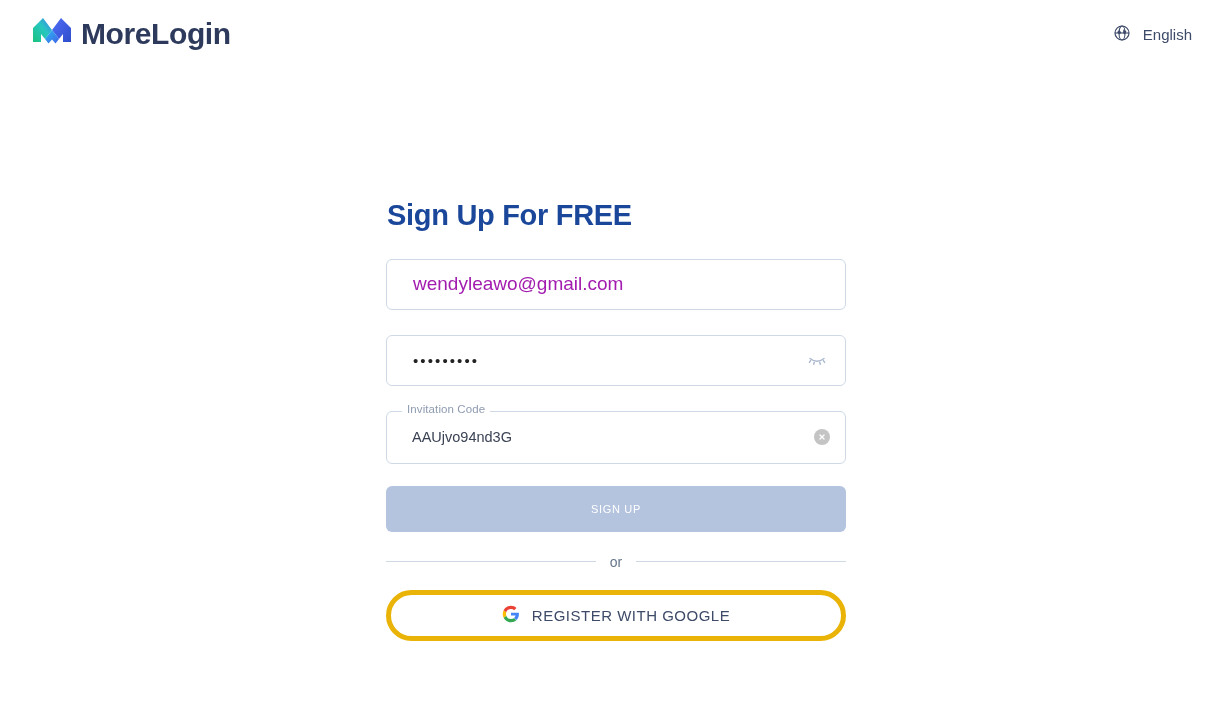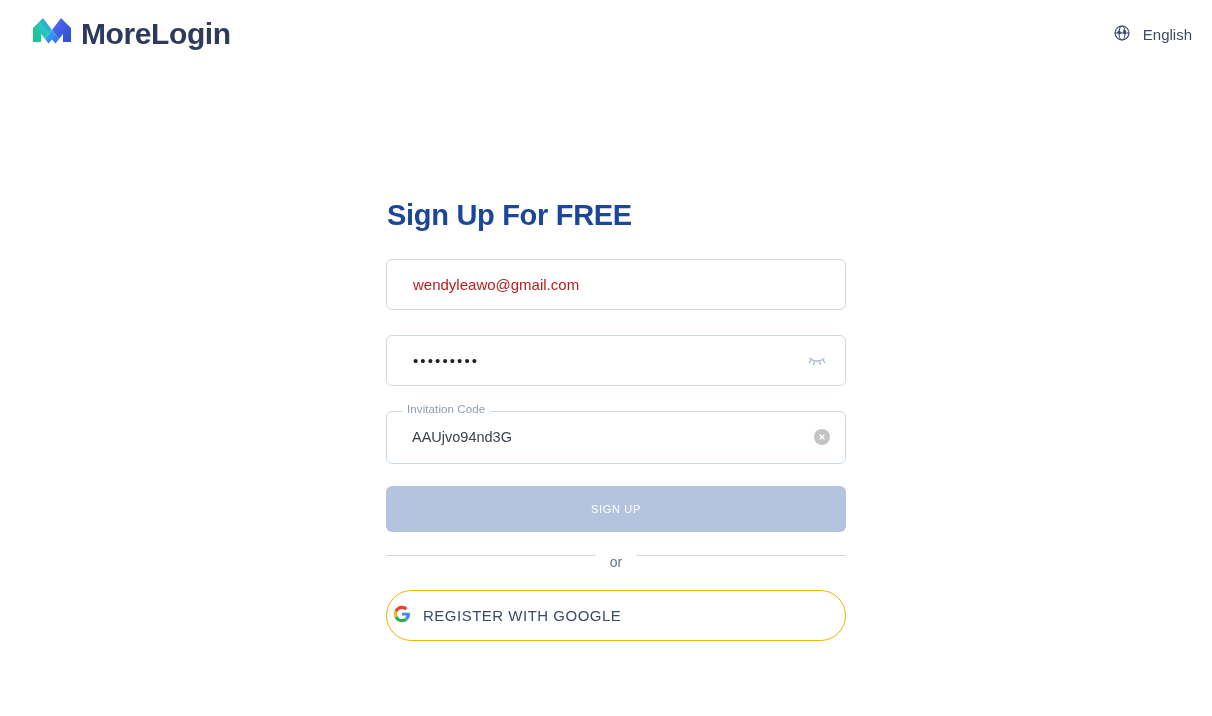--- a/index.html
+++ b/index.html
@@ -77,22 +77,22 @@
     background: #fff;
     display: flex;
     align-items: center;
     margin-bottom: 25px;
   }
   .field-input {
     border: 0;
     outline: none;
     background: transparent;
     font-family: inherit;
-    font-size: 15px;
-    color: #b91c1c;
+    font-size: 19px;
+    color: #a21caf;
     width: 100%;
     height: 100%;
     padding: 0 44px 0 26px;
   }
   .field-input::placeholder { color: #9aa4b5; }
   .pw-dots {
     padding: 0 44px 0 26px;
     font-size: 15px;
     letter-spacing: 2.1px;
     color: #222;
@@ -178,44 +178,45 @@
     font-family: inherit;
     font-size: 11px;
     letter-spacing: .7px;
     cursor: pointer;
     margin-bottom: 23px;
   }
 
   
   .divider {
     display: flex;
-    align-items: flex-start;
+    align-items: center;
     gap: 14px;
     margin-bottom: 21px;
   }
   .divider-line {
     flex: 1;
     height: 1px;
     background: #cfd9e6;
   }
   .divider-text {
     font-size: 14px;
     color: #65758c;
     line-height: 1;
   }
 
   
   .google-btn {
     width: 100%;
     height: 51px;
-    border: 1px solid #eab308;
+    border: 5px solid #eab308;
     border-radius: 26px;
     background: #fff;
     display: flex;
     align-items: center;
+    justify-content: center;
     gap: 12px;
     cursor: pointer;
     font-family: inherit;
     font-size: 15px;
     letter-spacing: .5px;
     color: #3d4a68;
     margin-bottom: 17px;
   }
   .g-icon { display: block; flex: none; }
 

